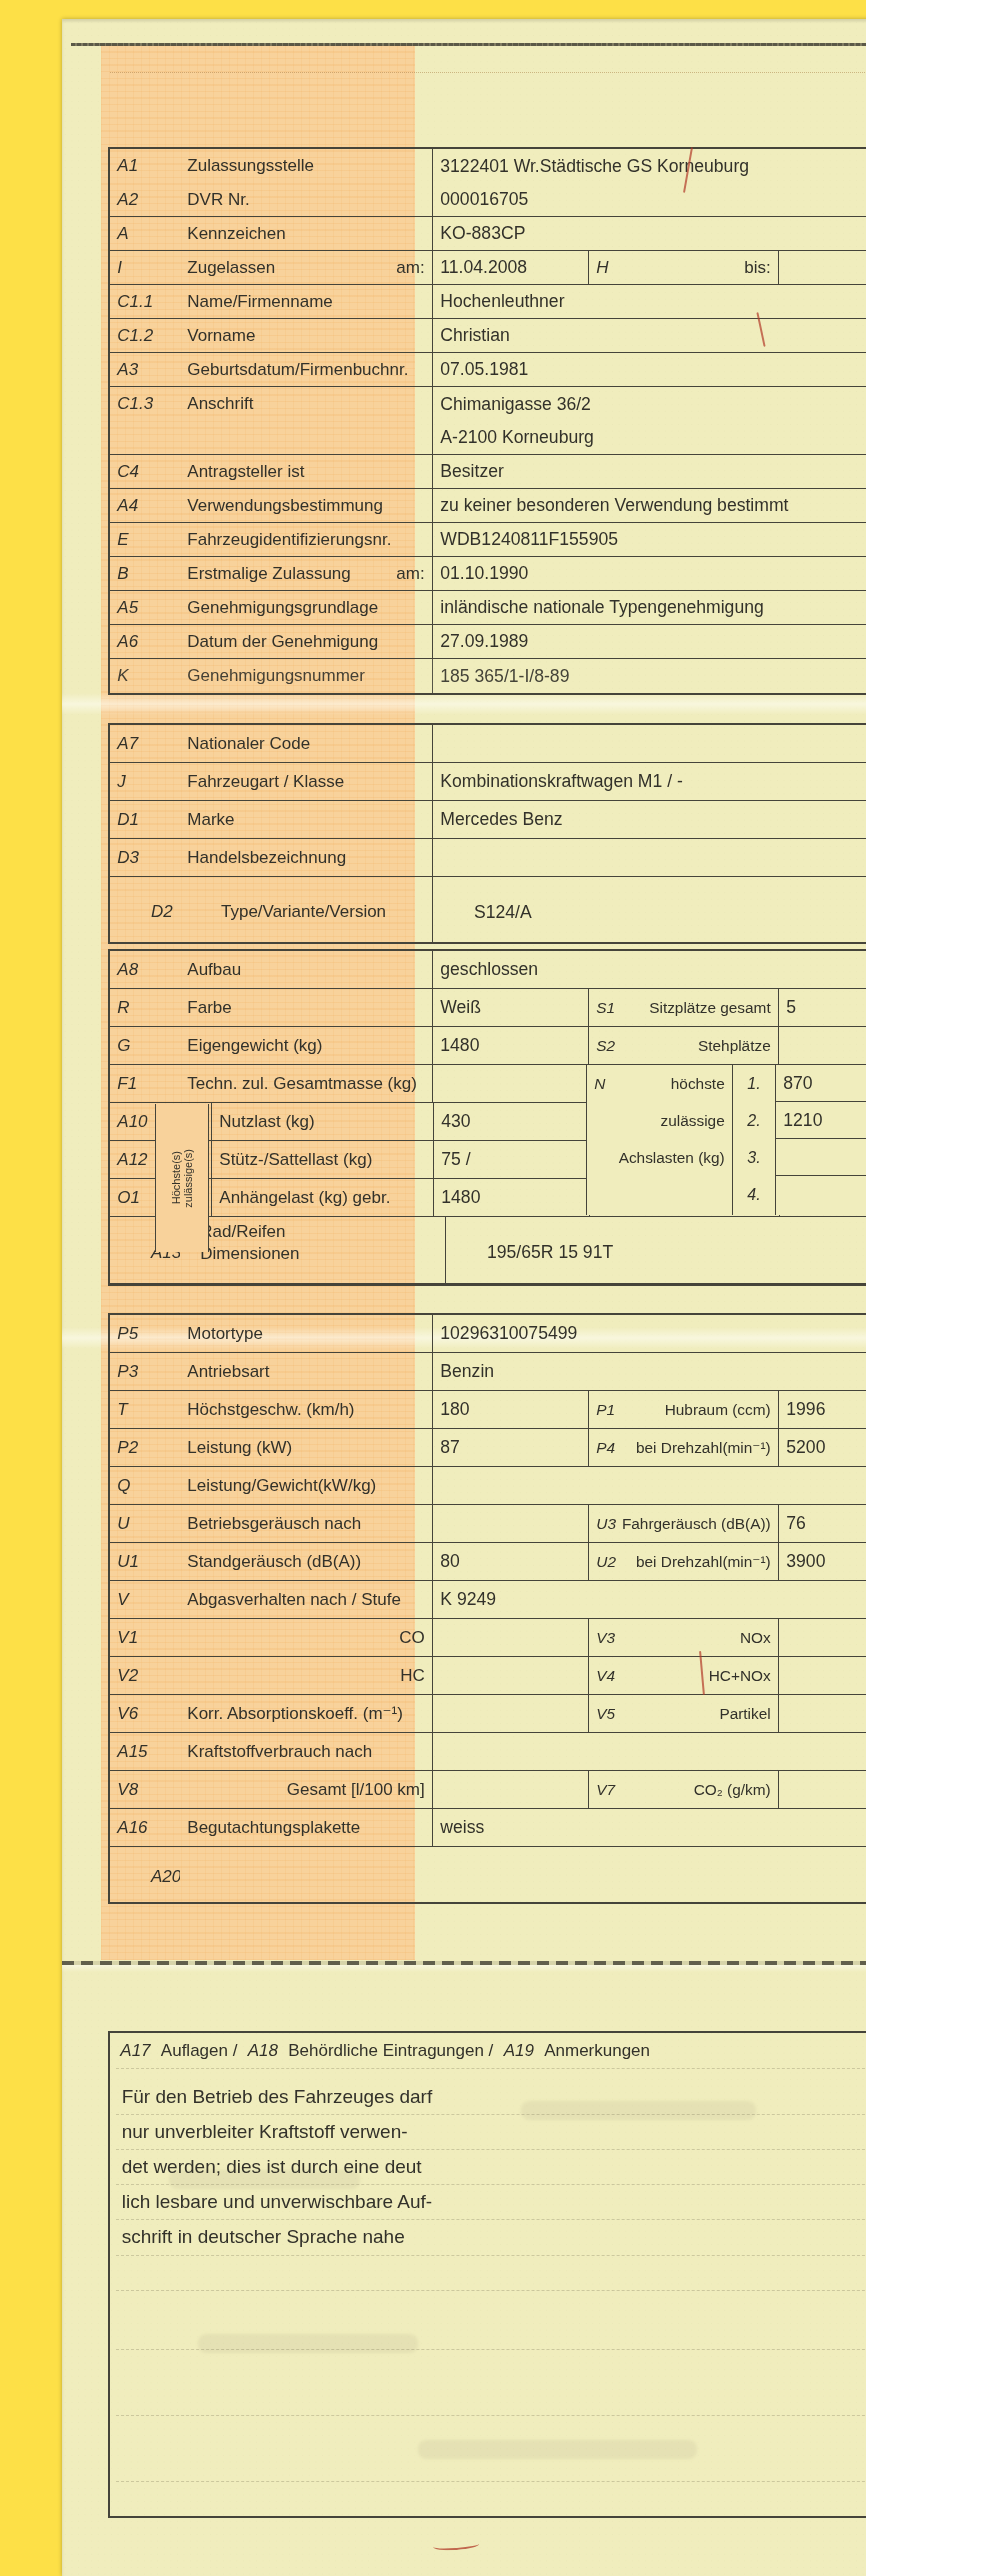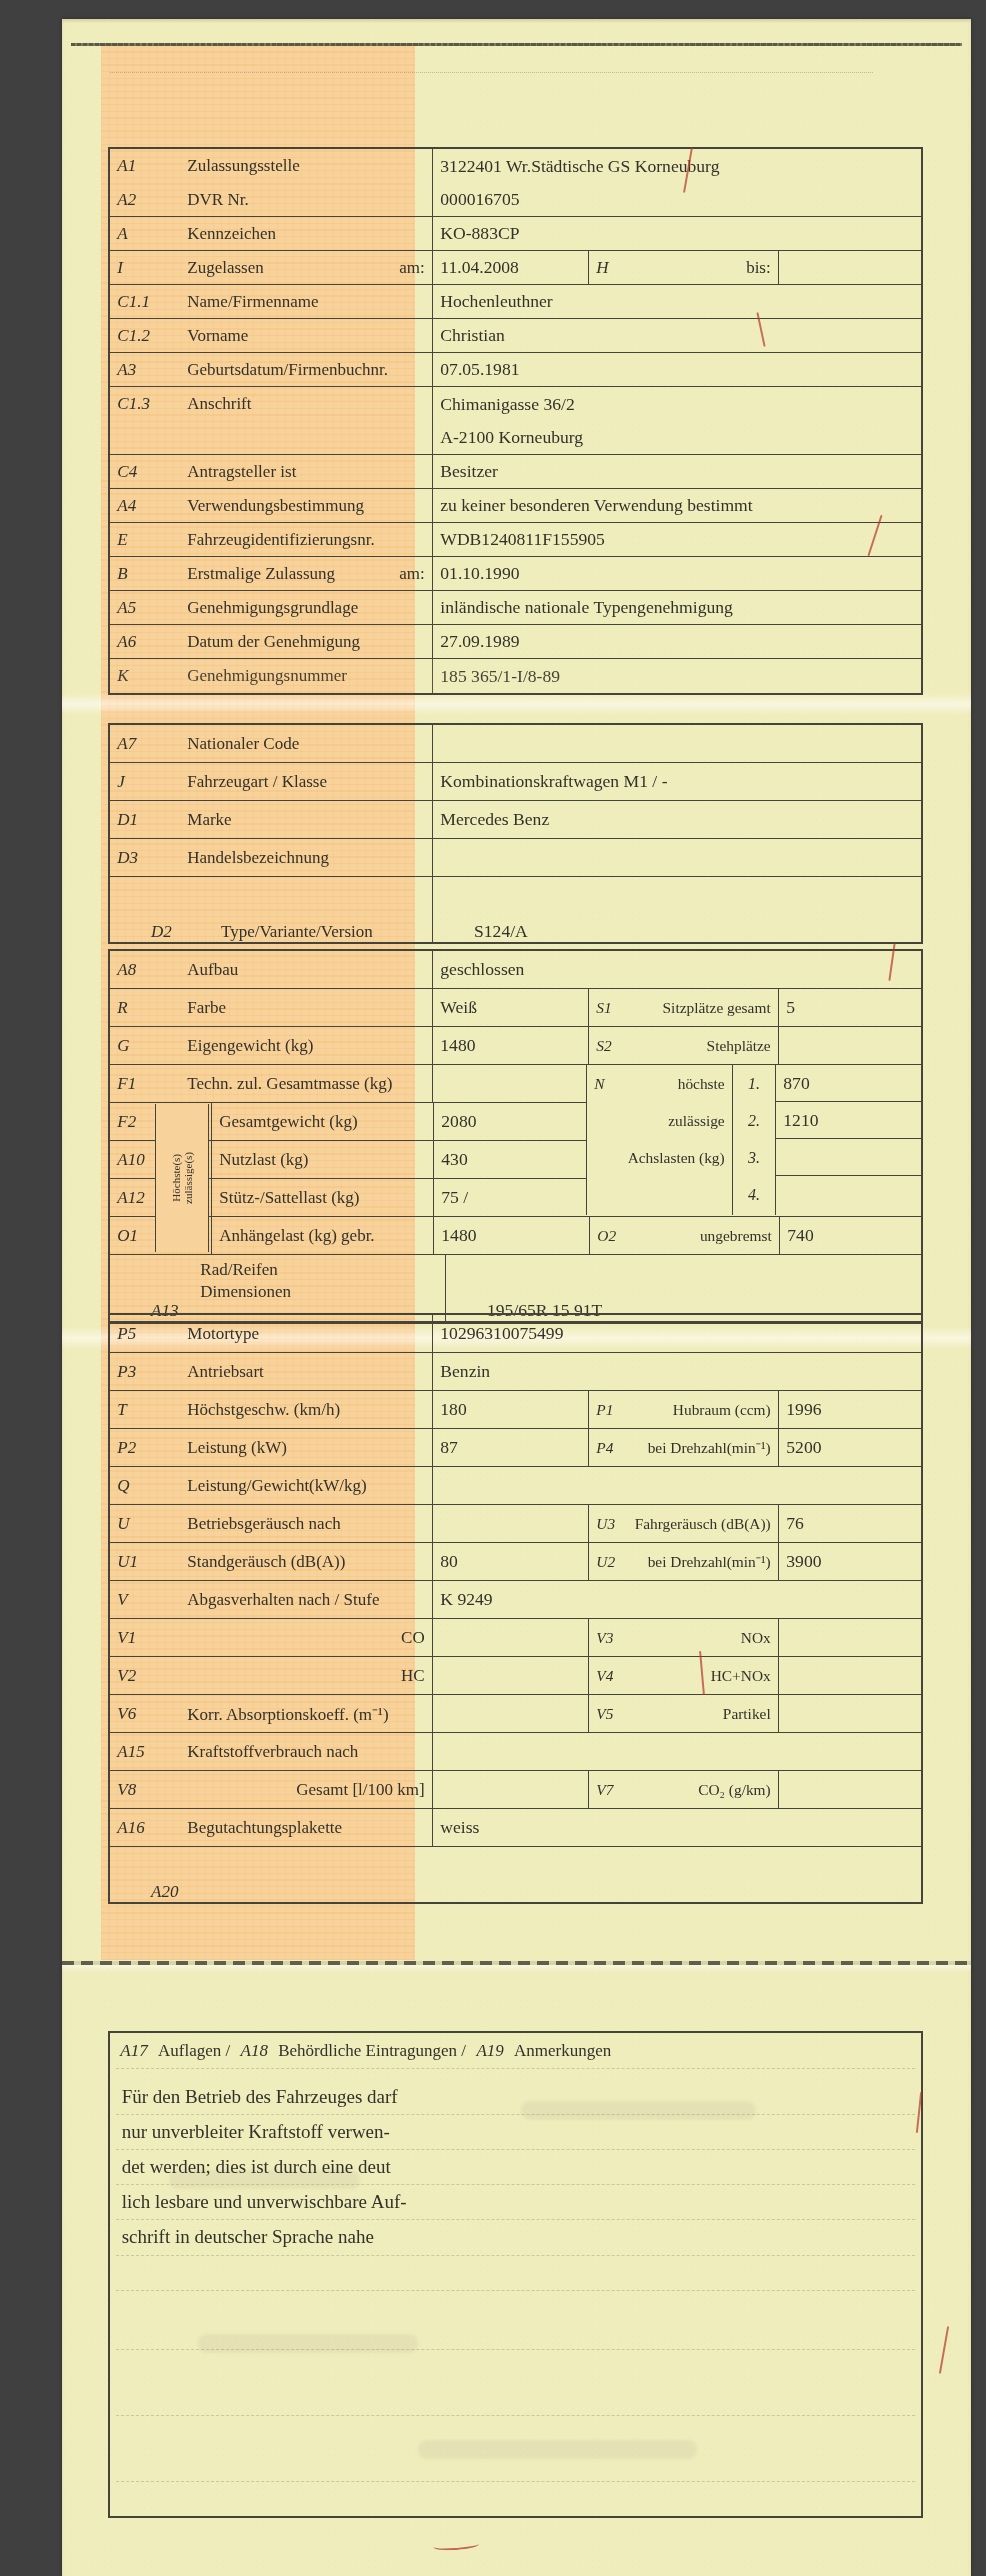--- a/index.html
+++ b/index.html
@@ -1,17 +1,17 @@
 <!DOCTYPE html>
 <html style="font-size:11.7px"><head>
 <meta charset="utf-8">
 <style>
   html,body{margin:0;padding:0;}
   body{font-family:"Liberation Sans","DejaVu Sans",sans-serif;}
-  .stage{position:relative;width:986px;height:2576px;background:#404040;overflow:hidden;font-family:Liberation Serif, serif;}
+  .stage{position:relative;width:866px;height:2576px;background:#fde047;overflow:hidden;}
   .paper{position:absolute;left:62px;top:19px;width:909px;height:2557px;
     background-color:#f0edbd;
     background-image:radial-gradient(rgba(90,80,30,.035) 0.7px, transparent 0.7px);
     background-size:6.6px 6.6px;
     box-shadow:0 0 4.4px rgba(0,0,0,.28), inset 0 2.2px 2.9px rgba(0,0,0,.12);}
   .band{position:absolute;left:39px;top:26.4px;width:314px;height:1915px;background-color:#f8d29b;
     background-image:repeating-linear-gradient(0deg, rgba(238,162,72,.16) 0 1.5px, transparent 1.5px 6.6px),
                      repeating-linear-gradient(90deg, rgba(238,162,72,.12) 0 1.5px, transparent 1.5px 8px);}
   .microline{position:absolute;left:8.8px;top:23.5px;width:891px;height:3.7px;
     background:repeating-linear-gradient(90deg,#4a483a 0 4.4px,#736f58 4.4px 5.9px);opacity:.9;}
@@ -35,21 +35,21 @@
   .cc2{width:47px;font-style:italic;}
   .rotsp{width:54px;padding:0;}
   .cl{width:252px;}
   .cl2{width:222px;}
   .cv{width:156px;font-size:17.6px;}
   .cw{flex:1;font-size:17.6px;}
   .crl{width:190px;justify-content:space-between;font-size:15.4px;}
   .crv{flex:1;font-size:17.6px;}
   .split{justify-content:space-between;}
   .end{justify-content:flex-end;}
-  .top{align-items:flex-end;padding-top:5.9px;padding-left:41px;}
+  .top{align-items:center;padding-top:5.9px;padding-left:41px;}
   .colcell{flex-direction:column;align-items:flex-start;justify-content:flex-start;padding-top:4.4px;line-height:22px;margin-left:13px;}
   .it{font-style:italic;}
   .faded{color:#6e6c5a;filter:blur(0.4px);opacity:.9;}
 
   .rotbox{position:absolute;left:45px;top:153px;width:54px;height:148px;background:#f8d29b;
     border-left:1.5px solid #45443a;border-right:1.5px solid #45443a;box-sizing:border-box;
     display:flex;justify-content:center;align-items:center;z-index:4;}
   .rotbox span{writing-mode:vertical-rl;transform:rotate(180deg);font-size:11px;color:#32312a;line-height:12.5px;}
   .nblk{position:absolute;left:476px;top:114px;width:335px;height:150px;background:#f0edbd;
     border-left:1.5px solid #45443a;box-sizing:border-box;display:flex;z-index:4;}
@@ -375,33 +375,20 @@
       </div>
       <div class="trow h52">
         <div class="c cc">
             <span>F1</span>
           </div>
         <div class="c cl">
             <span>Techn. zul. Gesamtmasse (kg)</span>
           </div>
         <div class="c cv bl">
             <span></span>
-          </div>
-        <div class="c crv"></div>
-      </div>
-      <div class="trow h52">
-        <div class="c cc2">
-            <span>F2</span>
-          </div>
-        <div class="c rotsp"></div>
-        <div class="c cl2 bl">
-            <span>Gesamtgewicht (kg)</span>
-          </div>
-        <div class="c cv bl">
-            <span>2080</span>
           </div>
         <div class="c crv"></div>
       </div>
       <div class="trow h52">
         <div class="c cc2">
             <span>A10</span>
           </div>
         <div class="c rotsp"></div>
         <div class="c cl2 bl">
             <span>Nutzlast (kg)</span>

